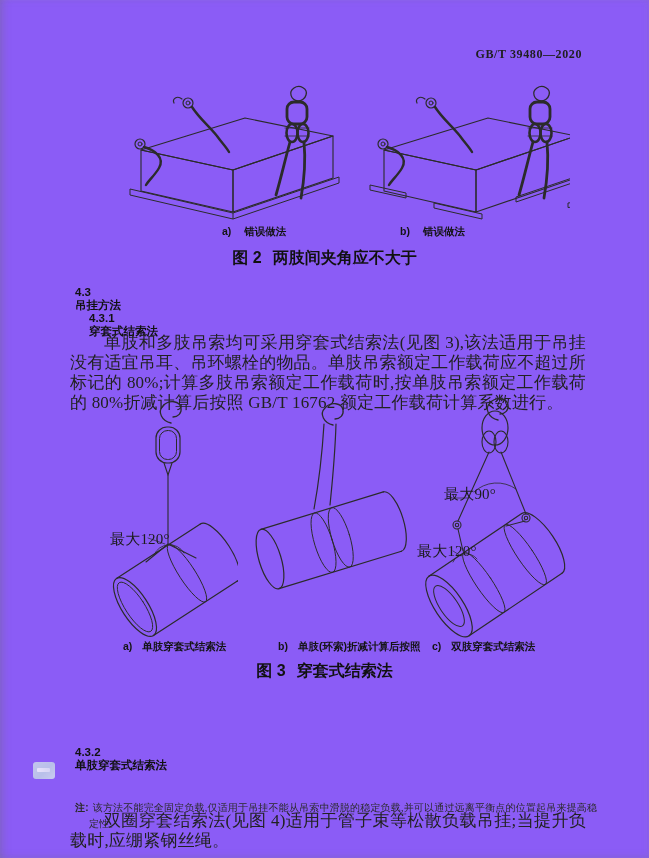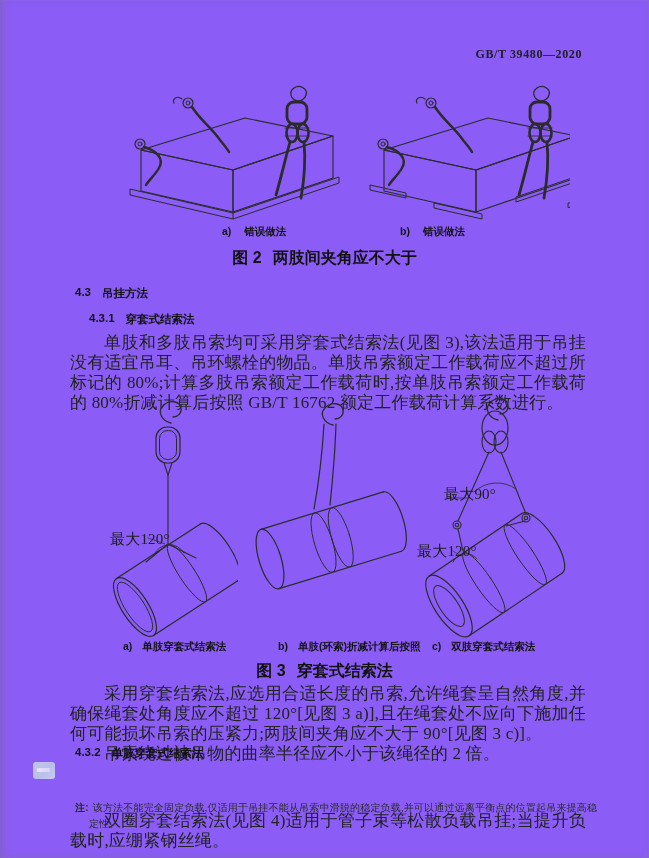--- a/index.html
+++ b/index.html
@@ -8,21 +8,21 @@
     font-family:"Liberation Serif",serif;color:#1f1f1f;
     box-shadow:inset 9px 0 10px -7px rgba(110,110,110,.38),
                inset -4px 0 8px -5px rgba(140,140,140,.22),
                inset 0 -7px 9px -7px rgba(130,130,130,.28),
                inset 0 5px 8px -6px rgba(150,150,150,.15);
   }
   .abs{position:absolute;}
   .docnum{top:47px;right:67px;font-weight:bold;font-size:12px;letter-spacing:.6px;font-family:"Liberation Serif",serif;}
   .figlabel{display:flex;gap:13px;font-family:"Liberation Sans",sans-serif;font-weight:bold;font-size:10.5px;color:#141414;}
   .figcap{left:0;width:649px;display:flex;justify-content:center;gap:11px;font-family:"Liberation Sans",sans-serif;font-weight:bold;font-size:16px;color:#111;}
-  .hsec{display:flex;gap:11px;font-family:"Liberation Sans",sans-serif;font-weight:bold;font-size:11.5px;color:#111;}
+  .hsec{display:flex;font-family:"Liberation Sans",sans-serif;font-weight:bold;font-size:11.5px;color:#111;flex-direction:column;}
   .body-txt{width:516px;font-size:17px;line-height:20px;text-align:justify;letter-spacing:.2px;color:#222;}
   .body-txt p{margin:0;text-indent:2em;}
   .note{width:508px;font-size:10px;line-height:16px;text-align:justify;color:#2a2a2a;padding-left:14px;text-indent:-14px;}
   .note .nlab{font-family:"Liberation Sans",sans-serif;font-weight:bold;margin-right:4px;}
   .angle{font-size:15px;letter-spacing:.2px;color:#1c1c1c;white-space:nowrap;}
   .wm{left:33px;top:762px;width:22px;height:17px;border-radius:3px;opacity:.85;
       background:linear-gradient(135deg,#cdd9ec 0%,#c2d1e8 55%,#d4dff0 100%);}
   .wm::after{content:"";position:absolute;left:4px;top:6px;width:13px;height:4px;
       background:linear-gradient(90deg,rgba(255,255,255,.9),rgba(255,255,255,.55));border-radius:1px;}
   svg{display:block;}
@@ -208,24 +208,20 @@
   </div>
   <div class="abs figlabel" style="left:432px;top:640px;gap:10px;">
     <span>c)</span>
     <span>双肢穿套式结索法</span>
   </div>
   <div class="abs figcap" style="top:661px;text-align:right;">
     <span>图 3</span>
     <span>穿套式结索法</span>
   </div>
 
-  <div class="abs body-txt" style="left:70px;top:684px;">
-    <p>采用穿套结索法,应选用合适长度的吊索,允许绳套呈自然角度,并确保绳套处角度应不超过 120°[见图 3 a)],且在绳套处不应向下施加任何可能损坏吊索的压紧力;两肢间夹角应不大于 90°[见图 3 c)]。</p>
-    <p>吊索绕过被吊物的曲率半径应不小于该绳径的 2 倍。</p>
-  </div>
 
   <div class="abs hsec" style="left:75px;top:746px;">
     <span>4.3.2</span>
     <span>单肢穿套式结索法</span>
   </div>
   <div class="abs body-txt" style="left:70px;top:767px;margin-top:44px;">
     <p>双圈穿套结索法(见图 4)适用于管子束等松散负载吊挂;当提升负载时,应绷紧钢丝绳。</p>
   </div>
   <div class="abs note" style="left:75px;top:800px;">
     <span class="nlab">注:</span><span>该方法不能完全固定负载,仅适用于吊挂不能从吊索中滑脱的稳定负载,并可以通过远离平衡点的位置起吊来提高稳定性。</span>

